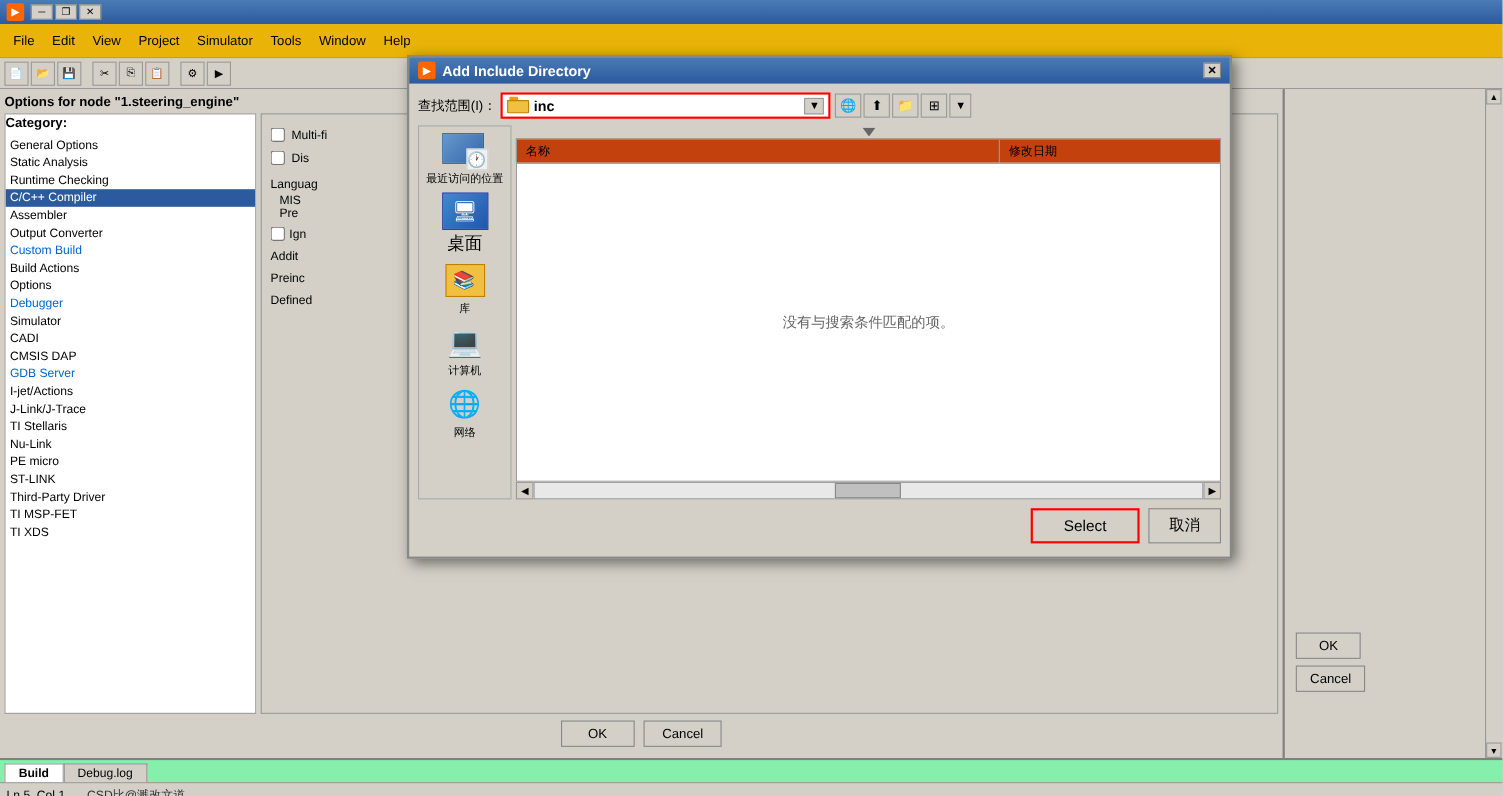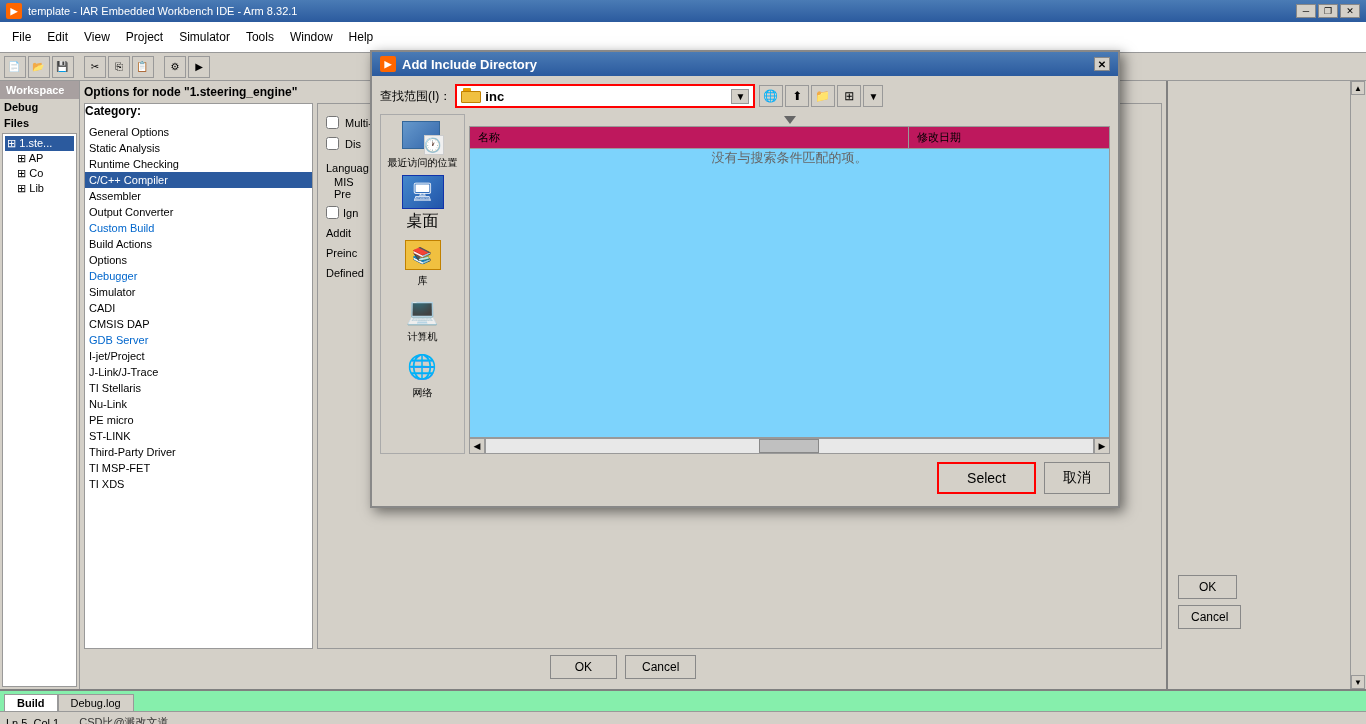--- a/index.html
+++ b/index.html
@@ -7,21 +7,21 @@
 
     
     .title-bar { background: linear-gradient(to bottom, #4a7bb5, #2b5a9e); height: 22px; display: flex; align-items: center; padding: 0 6px; color: white; font-size: 11px; }
     .title-bar-icon { width: 16px; height: 16px; margin-right: 6px; background: #ff6600; border-radius: 2px; display: flex; align-items: center; justify-content: center; color: white; font-size: 9px; font-weight: bold; }
     .title-bar-text { flex: 1; }
     .title-bar-buttons { display: flex; gap: 2px; }
     .title-btn { width: 20px; height: 14px; background: #d4d0c8; border: 1px solid #888; display: flex; align-items: center; justify-content: center; font-size: 9px; cursor: pointer; color: #000; }
     .title-btn.close { background: #d4d0c8; }
 
     
-    .menu-bar { background: #ffffff; height: 31px; display: flex; align-items: center; padding: 0 4px; border-bottom: 1px solid #999; }
+    .menu-bar { background: #eab308; height: 31px; display: flex; align-items: center; padding: 0 4px; border-bottom: 1px solid #999; }
     .menu-item { padding: 2px 8px; font-size: 12px; cursor: pointer; color: #000; }
 
     
     .toolbar { background: #d4d0c8; height: 28px; display: flex; align-items: center; padding: 0 4px; border-bottom: 1px solid #999; gap: 2px; }
     .toolbar-btn { width: 22px; height: 22px; background: #d4d0c8; border: 1px solid #999; display: flex; align-items: center; justify-content: center; font-size: 10px; cursor: pointer; }
     .toolbar-sep { width: 6px; }
 
     
     .main-area { display: flex; height: calc(724px - 22px - 20px - 28px - 24px - 22px); }
 
@@ -63,21 +63,20 @@
     .bottom-section { height: 22px; background: #86efac; border-top: 2px solid #808080; display: flex; }
     .bottom-tab-container { display: flex; align-items: flex-end; padding-left: 4px; }
   </style>
 </head>
 <body>
 
 <div class="title-bar">
   <div class="title-bar-icon">
     <span>▶</span>
   </div>
-  <span class="title-bar-text">template - IAR Embedded Workbench IDE - Arm 8.32.1</span>
   <div class="title-bar-buttons">
     <div class="title-btn">─</div>
     <div class="title-btn">❐</div>
     <div class="title-btn close">✕</div>
   </div>
 </div>
 
 <div class="menu-bar">
   <span class="menu-item">File</span>
   <span class="menu-item">Edit</span>
@@ -97,31 +96,20 @@
   <div class="toolbar-btn">✂</div>
   <div class="toolbar-btn">⎘</div>
   <div class="toolbar-btn">📋</div>
   <div class="toolbar-sep"></div>
   <div class="toolbar-btn">⚙</div>
   <div class="toolbar-btn">▶</div>
 </div>
 
 <div class="main-area">
 
-  <div class="workspace-panel">
-    <div class="workspace-tab">Workspace</div>
-    <div style="padding: 2px 4px; font-size: 11px; font-weight: bold;">Debug</div>
-    <div style="font-size: 11px; padding: 2px 4px; font-weight: bold;">Files</div>
-    <div class="workspace-content">
-      <div class="tree-item selected">⊞ 1.ste...</div>
-      <div class="tree-item" style="padding-left: 12px;">⊞ AP</div>
-      <div class="tree-item" style="padding-left: 12px;">⊞ Co</div>
-      <div class="tree-item" style="padding-left: 12px;">⊞ Lib</div>
-    </div>
-  </div>
 
   <div style="flex: 1; padding: 4px; background: #d4d0c8; display: flex; flex-direction: column;">
     <div style="font-size: 12px; font-weight: bold; margin-bottom: 4px;">Options for node "1.steering_engine"</div>
     <div style="display: flex; gap: 4px; flex: 1;">
 
       <div style="width: 229px; background: white; border: 1px solid #999; padding: 0; overflow-y: auto;">
         <div style="font-size: 12px; font-weight: bold; margin-bottom: 6px;">Category:</div>
         <div class="category-item">General Options</div>
         <div class="category-item">Static Analysis</div>
         <div class="category-item">Runtime Checking</div>
@@ -129,21 +117,21 @@
         <div class="category-item">Assembler</div>
         <div class="category-item">Output Converter</div>
         <div class="category-item blue-text">Custom Build</div>
         <div class="category-item">Build Actions</div>
         <div class="category-item">Options</div>
         <div class="category-item blue-text">Debugger</div>
         <div class="category-item">Simulator</div>
         <div class="category-item">CADI</div>
         <div class="category-item">CMSIS DAP</div>
         <div class="category-item blue-text">GDB Server</div>
-        <div class="category-item">I-jet/Project</div>
+        <div class="category-item">I-jet/Actions</div>
         <div class="category-item">J-Link/J-Trace</div>
         <div class="category-item">TI Stellaris</div>
         <div class="category-item">Nu-Link</div>
         <div class="category-item">PE micro</div>
         <div class="category-item">ST-LINK</div>
         <div class="category-item">Third-Party Driver</div>
         <div class="category-item">TI MSP-FET</div>
         <div class="category-item">TI XDS</div>
       </div>
 
@@ -285,26 +273,26 @@
           <span style="font-size: 10px; text-align: center;">网络</span>
         </div>
       </div>
 
       <div style="flex: 1; display: flex; flex-direction: column;">
 
         <div style="display: flex; justify-content: center; padding: 2px; background: #d4d0c8;">
           <div style="width: 12px; height: 8px; background: #666; clip-path: polygon(50% 0%, 0% 100%, 100% 100%); transform: rotate(180deg);"></div>
         </div>
 
-        <div style="display: flex; background: #be185d; border: 1px solid #999; border-bottom: none; font-family: Liberation Mono, monospace;">
+        <div style="display: flex; background: #c2410c; border: 1px solid #999; border-bottom: none; font-family: Liberation Mono, monospace;">
           <div style="flex: 1; padding: 3px 8px; font-size: 11px; border-right: 1px solid #999; cursor: pointer;">名称</div>
           <div style="width: 200px; padding: 3px 8px; font-size: 11px; cursor: pointer;">修改日期</div>
         </div>
 
-        <div style="flex: 1; border: 1px solid #999; background: #7dd3fc; display: flex; align-items: flex-start; justify-content: center;">
+        <div style="flex: 1; border: 1px solid #999; background: #ffffff; display: flex; align-items: center; justify-content: center;">
           <span style="color: #666; font-size: 13px;">没有与搜索条件匹配的项。</span>
         </div>
 
         <div style="height: 16px; display: flex; background: #d4d0c8;">
           <div style="width: 16px; height: 16px; background: #d4d0c8; border: 1px solid #999; display: flex; align-items: center; justify-content: center; font-size: 9px; cursor: pointer;">◀</div>
           <div style="flex: 1; background: #e8e8e8; border: 1px solid #999; position: relative;">
             <div style="position: absolute; left: 45%; width: 60px; height: 100%; background: #c0c0c0; border: 1px solid #888;"></div>
           </div>
           <div style="width: 16px; height: 16px; background: #d4d0c8; border: 1px solid #999; display: flex; align-items: center; justify-content: center; font-size: 9px; cursor: pointer;">▶</div>
         </div>

